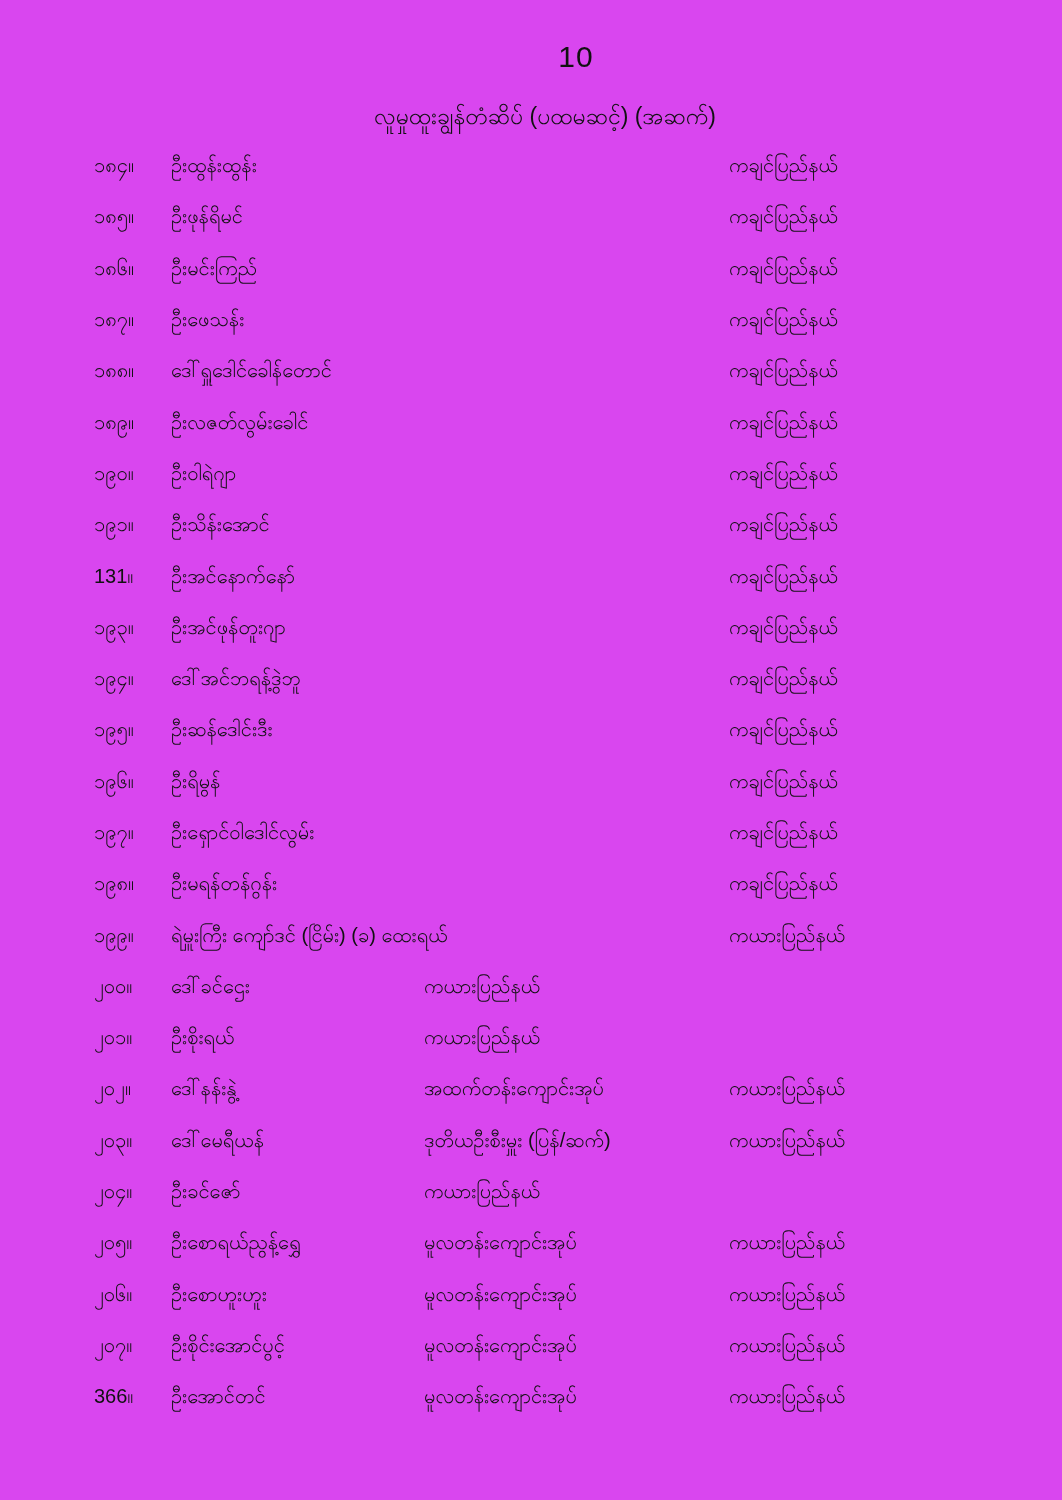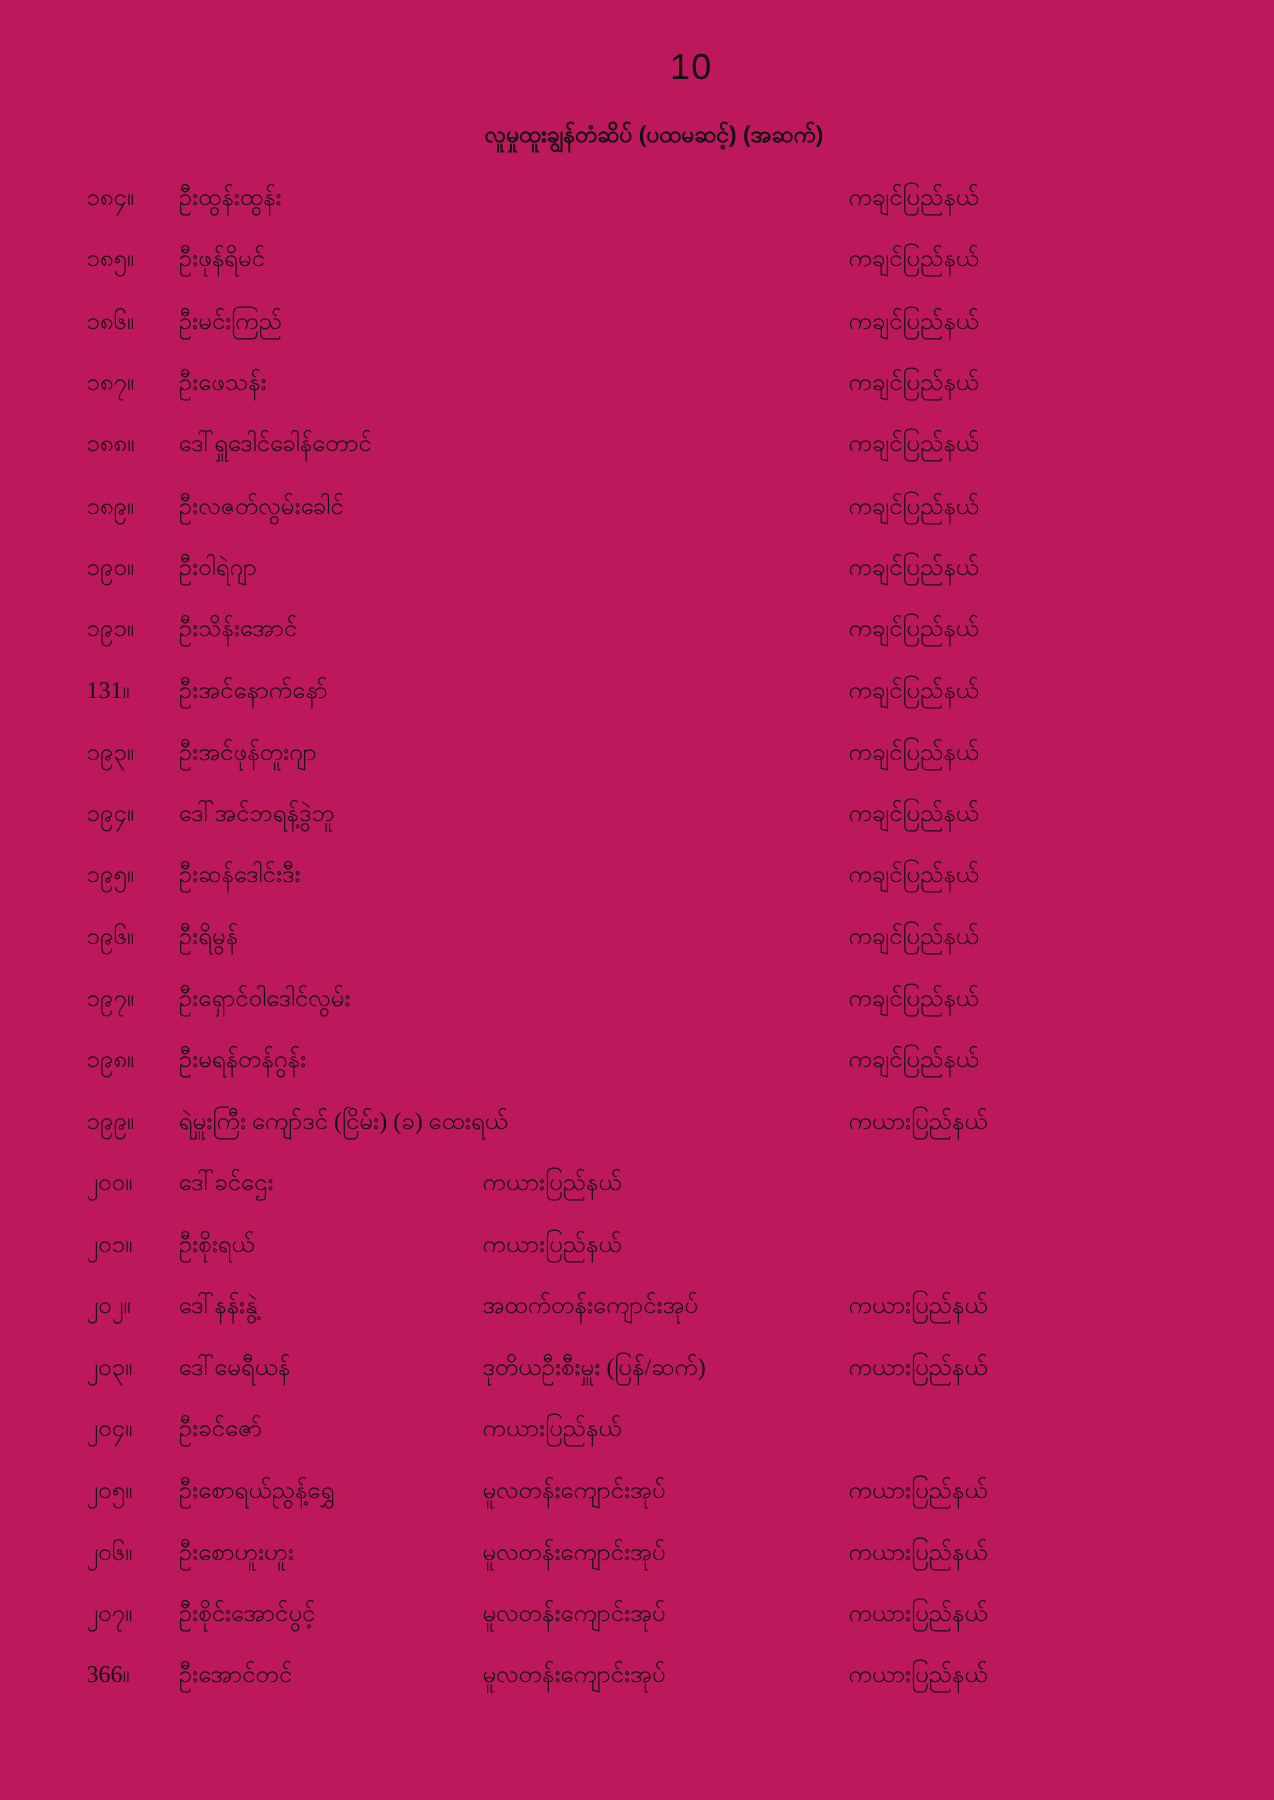--- a/index.html
+++ b/index.html
@@ -6,21 +6,21 @@
     margin: 0;
     padding: 0;
     background: #e8e8e8;
     font-family: "Liberation Sans", "DejaVu Sans", sans-serif;
   }
   .page {
     position: relative;
     width: 1062px;
     height: 1500px;
     margin: 0 auto;
-    background: #be185d;
+    background: #d946ef;
     color: #111111;
     overflow: hidden;
   }
   .page-number {
     position: absolute;
     top: 40px;
     left: 0;
     width: 100%;
     padding-left: 90px;
     box-sizing: border-box;
@@ -30,37 +30,36 @@
     letter-spacing: 1px;
   }
   .doc-title {
     position: absolute;
     top: 98px;
     left: 0;
     width: 100%;
     padding-left: 28px;
     box-sizing: border-box;
     text-align: center;
-    font-size: 19px;
-    font-weight: 700;
+    font-size: 23px;
+    font-weight: 400;
     line-height: 1.6;
   }
   .rows {
     position: absolute;
     top: 140px;
     left: 0;
     width: 100%;
   }
   .row {
     display: grid;
     grid-template-columns: 77px 253px 305px 1fr;
-    padding-left: 72px;
+    padding-left: 94px;
     height: 51.3px;
     align-items: center;
-    font-family: Liberation Serif, serif;
   }
   .cell {
     font-size: 20px;
     line-height: 1.15;
     white-space: nowrap;
     overflow: visible;
   }
   .cell.num    { }
   .cell.name   { }
   .cell.pos    { }

